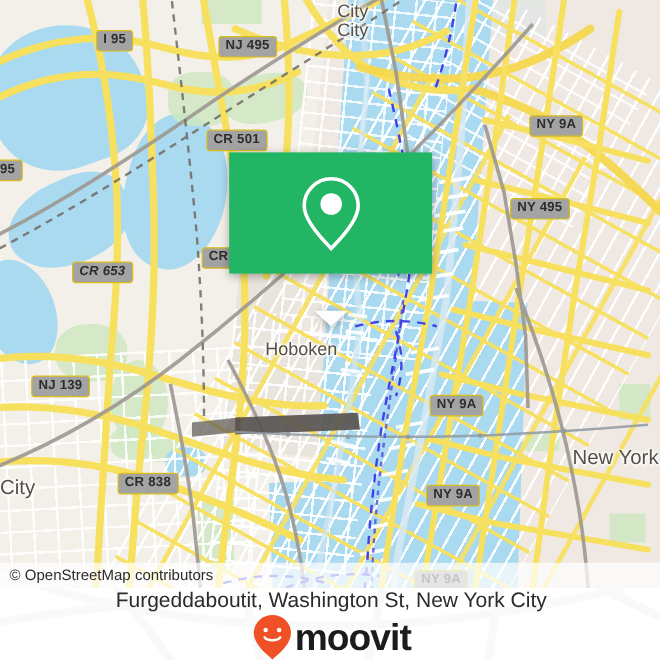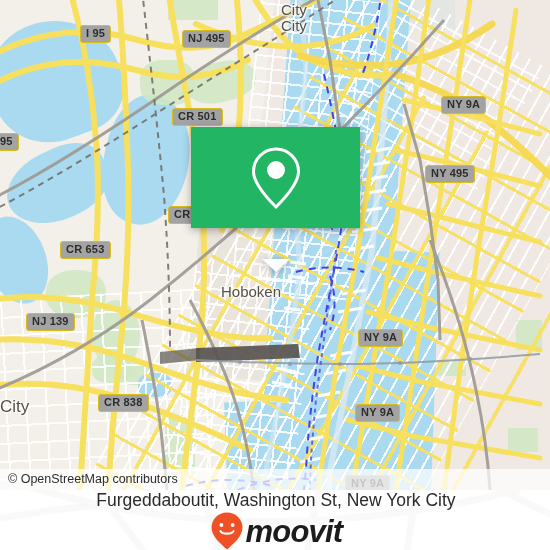--- a/index.html
+++ b/index.html
@@ -167,21 +167,21 @@
     position: absolute; left: 0; top: -490px; width: 550px; height: 550px;
     opacity: .05; pointer-events: none;
   }
   #footer-caption {
     position: relative;
     color: #2b2b2b; font-size: 17.5px;
     font-family: "Liberation Sans", sans-serif;
     white-space: nowrap;
     z-index: 2;
   }
-  #brand { position: relative; display: flex; align-items: center; gap: 2px; z-index: 2; font-style: italic; }
+  #brand { position: relative; display: flex; align-items: center; gap: 2px; z-index: 2; }
   #brand-name {
     color: #1c1c1c; font-size: 31px; font-weight: bold;
     letter-spacing: -0.8px; line-height: 31px;
     font-family: "Liberation Sans", sans-serif;
   }
 </style>
 </head>
 <body>
 
 <div id="app">
@@ -328,30 +328,31 @@
         <path d="M316,140 C326,170 332,200 332,232"></path>
         <path d="M336,250 C330,300 322,350 316,400 C312,440 310,470 310,490"></path>
       </g>
     </svg>
 
     <div class="place two-line" style="left:281px; top:2px;">
       <div>City</div>
       <div>City</div>
     </div>
     <div class="place" style="left:221px; top:283px;">Hoboken</div>
+    <div class="place big" style="left:477px; top:372px;">New York</div>
     <div class="place big" style="left:0px; top:397px;">City</div>
 
     <div class="shield" style="left:80px;  top:25px;">I 95</div>
     <div class="shield" style="left:182px; top:30px;">NJ 495</div>
     <div class="shield" style="left:441px; top:96px;">NY 9A</div>
     <div class="shield" style="left:172px; top:108px;">CR 501</div>
     <div class="shield" style="left:-6px;  top:133px;">95</div>
     <div class="shield" style="left:425px; top:165px;">NY 495</div>
     <div class="shield" style="left:168px; top:206px;">CR</div>
-    <div class="shield" style="left:60px;  top:241px;">CR 653</div>
+    <div class="shield" style="left:60px;  top:218px;font-style:italic;">CR 653</div>
     <div class="shield" style="left:26px;  top:313px;">NJ 139</div>
     <div class="shield" style="left:358px; top:329px;">NY 9A</div>
     <div class="shield" style="left:98px;  top:394px;">CR 838</div>
     <div class="shield" style="left:355px; top:404px;">NY 9A</div>
     <div class="shield" style="left:345px; top:475px;">NY 9A</div>
 
     <div id="popup">
       <div id="popup-head">
         <svg width="58" height="66" viewBox="0 0 58 66">
           <path d="M29,4 C16.6,4 6.5,14.1 6.5,26.5 C6.5,38 19,52 29,62 C39,52 51.5,38 51.5,26.5 C51.5,14.1 41.4,4 29,4 Z" fill="none" stroke="#ffffff" stroke-width="3"></path>

